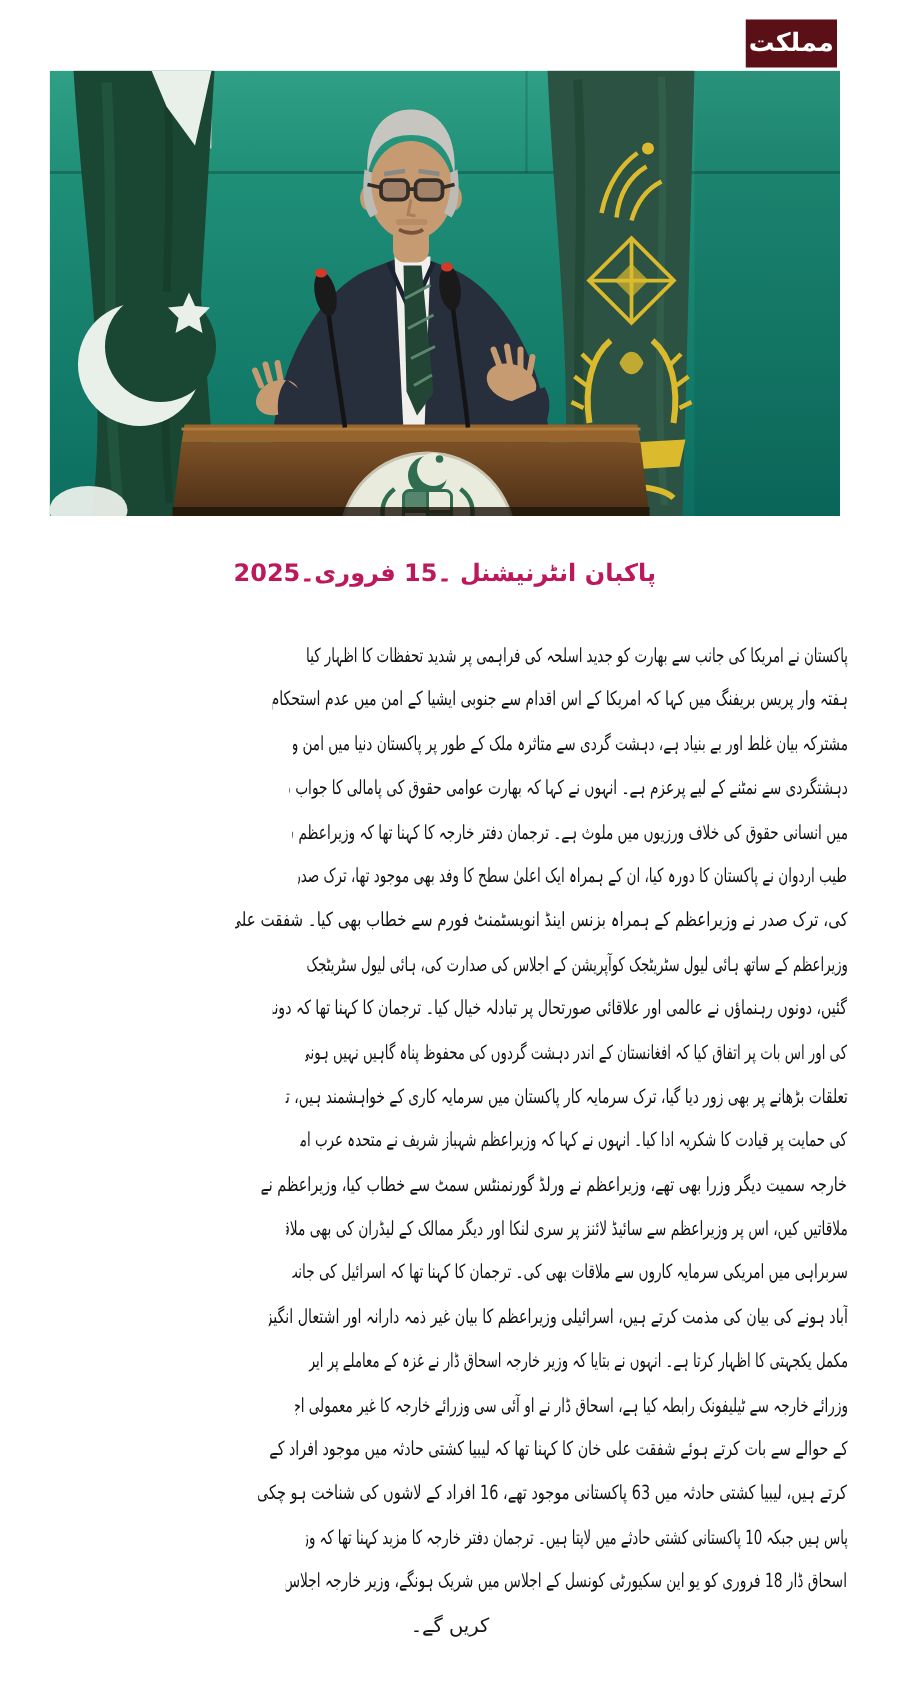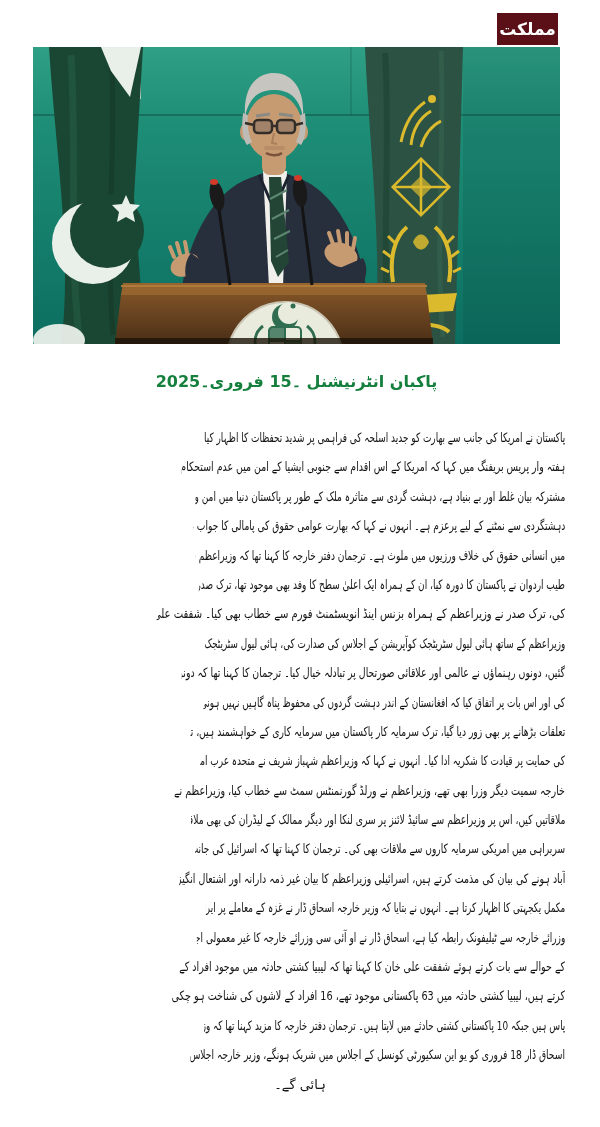--- a/index.html
+++ b/index.html
@@ -14,21 +14,21 @@
   .headline{flex:1 1 auto;height:32px;line-height:32px;color:#ffffff;font-size:14.5px;text-align:center;
             white-space:nowrap;overflow:hidden;padding:0 6px;transform-origin:center center;
             background:linear-gradient(to right,#8a5c10 0%,#5f2f0c 9%,#2d0a08 22%,#1c0505 45%,#1c0505 100%);margin-top:36px;}
 
   
   .photo{position:absolute;top:47px;left:33px;width:527px;height:297px;overflow:hidden;}
   .photo svg{display:block;}
 
   
   .dateline{position:absolute;top:372px;left:33px;width:527px;text-align:center;
-            color:#15803d;font-weight:bold;font-size:16px;}
+            color:#be185d;font-weight:bold;font-size:16px;}
 
   
   .article{position:absolute;top:423px;left:35px;width:530px;direction:rtl;}
   .line{height:29.4px;line-height:29.4px;font-size:13px;color:#141414;white-space:nowrap;
         text-align:justify;text-align-last:justify;text-justify:inter-word;
         overflow:hidden;transform-origin:right center;}
   .line.last{text-align:center;text-align-last:center;}
 </style>
 </head>
 <body>
@@ -175,16 +175,16 @@
     <div class="line fitline" style="transform: scaleX(0.737135);">خارجہ سمیت دیگر وزرا بھی تھے، وزیراعظم نے ورلڈ گورنمنٹس سمٹ سے خطاب کیا، وزیراعظم نے متحدہ عرب امارات کے لیڈران سے</div>
     <div class="line fitline" style="transform: scaleX(0.705726);">ملاقاتیں کیں، اس پر وزیراعظم سے سائیڈ لائنز پر سری لنکا اور دیگر ممالک کے لیڈران کی بھی ملاقاتیں ہوئیں، وزیراعظم نے جمیری بیچ کی</div>
     <div class="line fitline" style="transform: scaleX(0.698287);">سربراہی میں امریکی سرمایہ کاروں سے ملاقات بھی کی۔ ترجمان کا کہنا تھا کہ اسرائیل کی جانب سے غزہ کے لوگوں کے سعودی عرب میں</div>
     <div class="line fitline" style="transform: scaleX(0.728022);">آباد ہونے کی بیان کی مذمت کرتے ہیں، اسرائیلی وزیراعظم کا بیان غیر ذمہ دارانہ اور اشتعال انگیز ہے، پاکستان سعودی عرب کے ساتھ</div>
     <div class="line fitline" style="transform: scaleX(0.677749);">مکمل یکجہتی کا اظہار کرتا ہے۔ انہوں نے بتایا کہ وزیر خارجہ اسحاق ڈار نے غزہ کے معاملے پر ایران، مصر، ترکیہ، ملائیشیا، اور سعودی عرب کے</div>
     <div class="line fitline" style="transform: scaleX(0.694626);">وزرائے خارجہ سے ٹیلیفونک رابطہ کیا ہے، اسحاق ڈار نے او آئی سی وزرائے خارجہ کا غیر معمولی اجلاس بلانے کی حمایت کی ہے۔ کشتی حادثہ</div>
     <div class="line fitline" style="transform: scaleX(0.731034);">کے حوالے سے بات کرتے ہوئے شفقت علی خان کا کہنا تھا کہ لیبیا کشتی حادثہ میں موجود افراد کے خاندانوں کے ساتھ ہمدردی کا اظہار</div>
     <div class="line fitline" style="transform: scaleX(0.741259);">کرتے ہیں، لیبیا کشتی حادثہ میں 63 پاکستانی موجود تھے، 16 افراد کے لاشوں کی شناخت ہو چکی ہے، 3 زندہ افراد سفارت خانے کے</div>
     <div class="line fitline" style="transform: scaleX(0.681234);">پاس ہیں جبکہ 10 پاکستانی کشتی حادثے میں لاپتا ہیں۔ ترجمان دفتر خارجہ کا مزید کہنا تھا کہ وزیر خارجہ اسحاق ڈار امریکا کا دورہ کریں گے،</div>
     <div class="line fitline" style="transform: scaleX(0.706667);">اسحاق ڈار 18 فروری کو یو این سکیورٹی کونسل کے اجلاس میں شریک ہونگے، وزیر خارجہ اجلاس کی سائیڈ لائنز پر دو طرفہ ملاقاتیں بھی</div>
-    <div class="line last">ہائی گے۔</div>
+    <div class="line last">کریں گے۔</div>
   </div>
 
 </div>
 
 </body></html>

